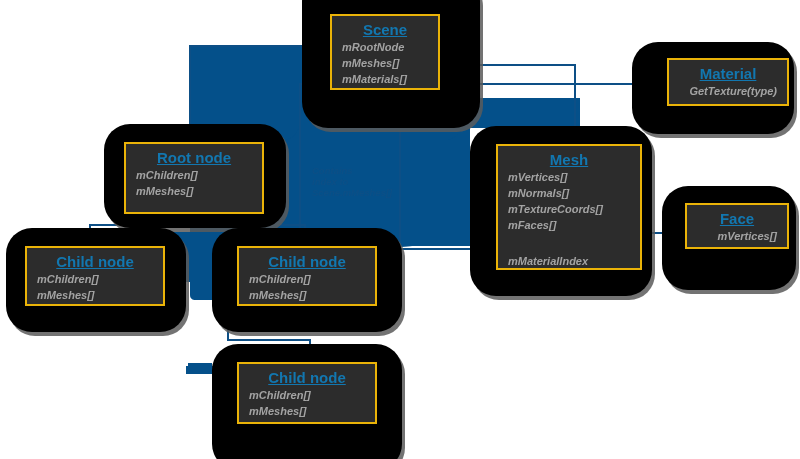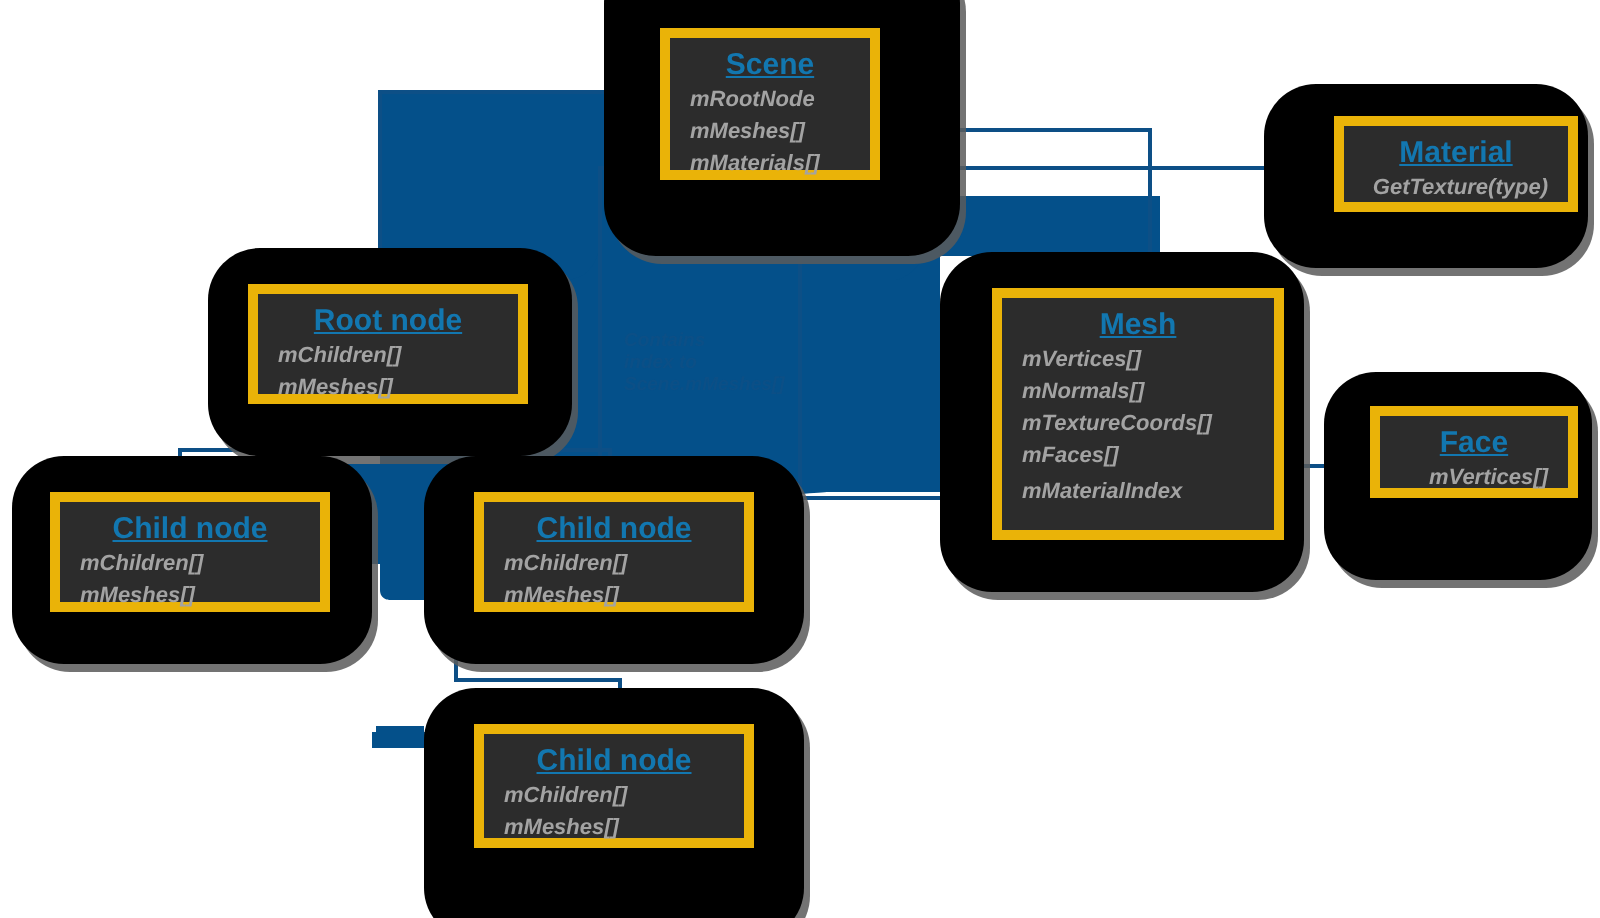--- a/index.html
+++ b/index.html
@@ -12,21 +12,21 @@
   
   .blob{
     position:absolute;
     background:#000000;
     border-radius:26px;
     box-shadow:3px 4px 0 0 rgba(90,90,90,.85);
   }
   .card{
     position:absolute;
     background:#2c2c2c;
-    border:5px solid #eab308;
+    border:2px solid #eab308;
     box-sizing:border-box;
     padding:4px 10px 6px 10px;
     z-index:6;
   }
   .card .title{
     display:block;
     text-align:center;
     color:#1277b0;
     font-weight:bold;
     font-size:15px;
@@ -172,33 +172,33 @@
     <span class="field">mRootNode</span>
     <span class="field">mMeshes[]</span>
     <span class="field">mMaterials[]</span>
   </div>
 
   <div class="card center" style="left:667px;top:58px;width:122px;height:48px;">
     <span class="title">Material</span>
     <span class="field">GetTexture(type)</span>
   </div>
 
-  <div class="card" style="left:124px;top:142px;width:140px;height:60px;">
+  <div class="card" style="left:124px;top:142px;width:140px;height:72px;">
     <span class="title">Root node</span>
     <span class="field">mChildren[]</span>
     <span class="field">mMeshes[]</span>
   </div>
 
   <div class="card" style="left:496px;top:144px;width:146px;height:126px;">
     <span class="title">Mesh</span>
     <span class="field">mVertices[]</span>
     <span class="field">mNormals[]</span>
     <span class="field">mTextureCoords[]</span>
     <span class="field">mFaces[]</span>
-    <span class="field" style="margin-top:2px;">mMaterialIndex</span>
+    <span class="field" style="margin-top:20px;">mMaterialIndex</span>
   </div>
 
   <div class="card center" style="left:685px;top:203px;width:104px;height:46px;">
     <span class="title">Face</span>
     <span class="field">mVertices[]</span>
   </div>
 
   <div class="card" style="left:25px;top:246px;width:140px;height:60px;">
     <span class="title">Child node</span>
     <span class="field">mChildren[]</span>

